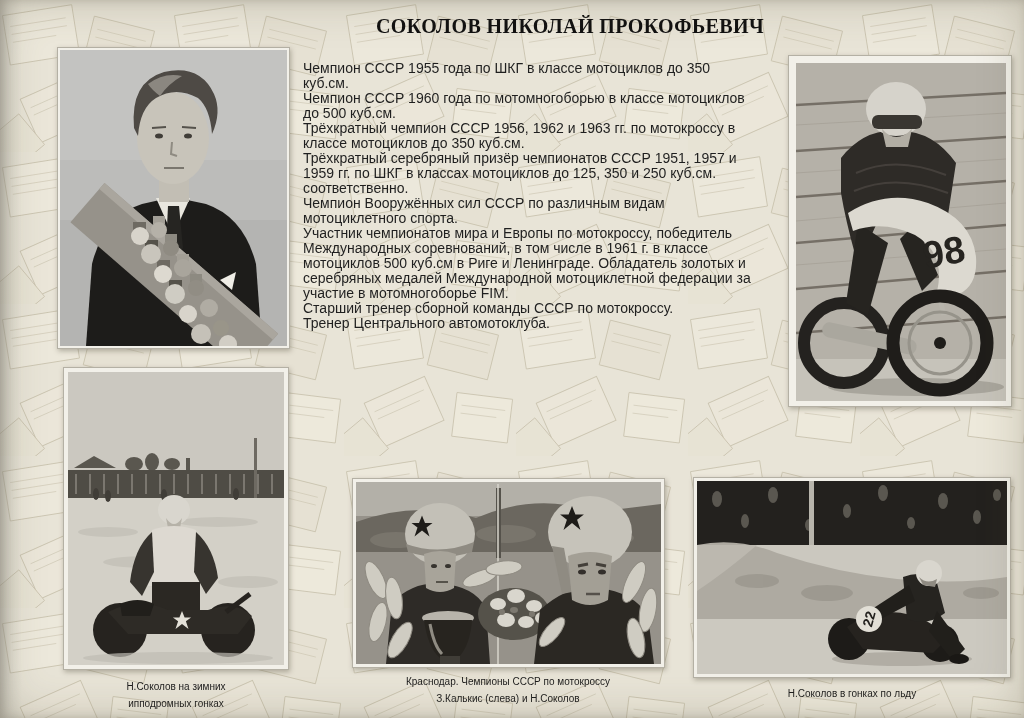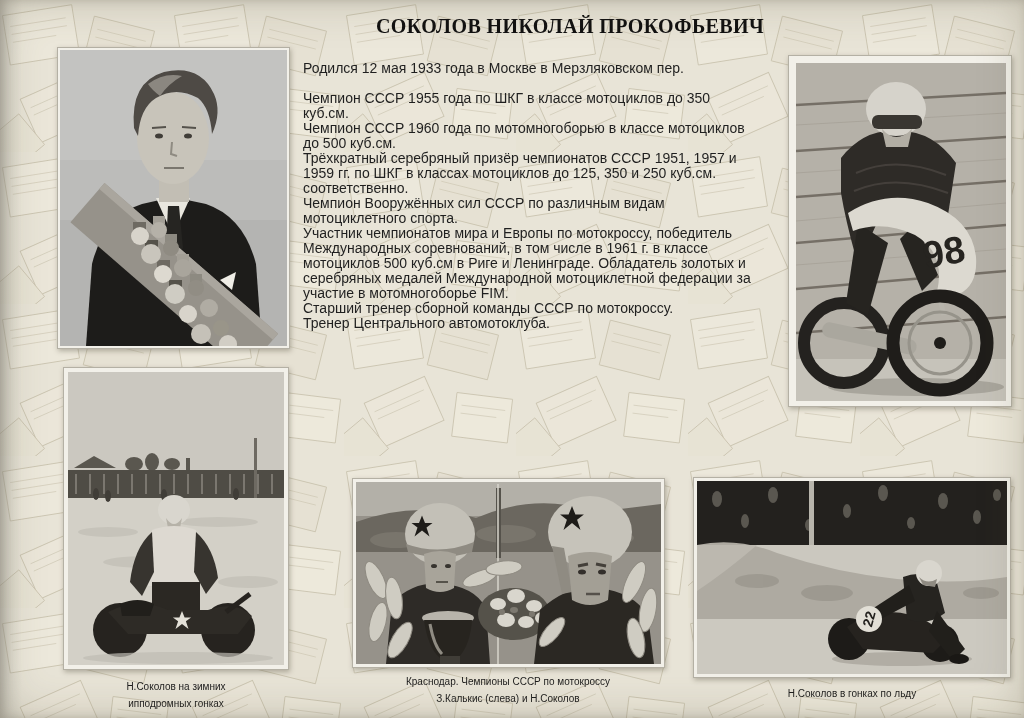--- a/index.html
+++ b/index.html
@@ -131,23 +131,23 @@
         <circle cx="141" cy="284" r="10" fill="#c5c1b8"></circle>
           <circle cx="161" cy="278" r="8" fill="#999589"></circle>
         <circle cx="168" cy="294" r="9" fill="#d2cec5"></circle>
       </g>
 
       <path d="M160,230 L176,222 L172,240 Z" fill="#efede6"></path>
     </svg>
   </div>
 
   <div class="bio">
-    <p>Родился 12 мая 1933 года в Москве в Мерзляковском пер.</p>
     <p class="tight">Чемпион СССР 1955 года по ШКГ в классе мотоциклов до 350 куб.см.</p>
     <p class="tight">Чемпион СССР 1960 года по мотомногоборью в классе мотоциклов до 500 куб.см.</p>
+    <p class="tight">Трёхкратный чемпион СССР 1956, 1962 и 1963 гг. по мотокроссу в классе мотоциклов до 350 куб.см.</p>
     <p class="tight">Трёхкратный серебряный призёр чемпионатов СССР 1951, 1957 и 1959 гг. по ШКГ в классах мотоциклов до 125, 350 и 250 куб.см. соответственно.</p>
     <p class="tight">Чемпион Вооружённых сил СССР по различным видам мотоциклетного спорта.</p>
     <p class="tight">Участник чемпионатов мира и Европы по мотокроссу, победитель Международных соревнований, в том числе в 1961 г. в классе мотоциклов 500 куб.см в Риге и Ленинграде. Обладатель золотых и серебряных медалей Международной мотоциклетной федерации за участие в мотомногоборье FIM.</p>
     <p class="tight">Старший тренер сборной команды СССР по мотокроссу.</p>
     <p class="tight">Тренер Центрального автомотоклуба.</p>
   </div>
 
   <div class="photo" style="left:788px; top:55px; width:224px; height:352px; padding:7px;">
     <svg width="210" height="338" viewBox="0 0 210 338" xmlns="http://www.w3.org/2000/svg">
       <rect width="210" height="338" fill="#b5b1a8"></rect>

